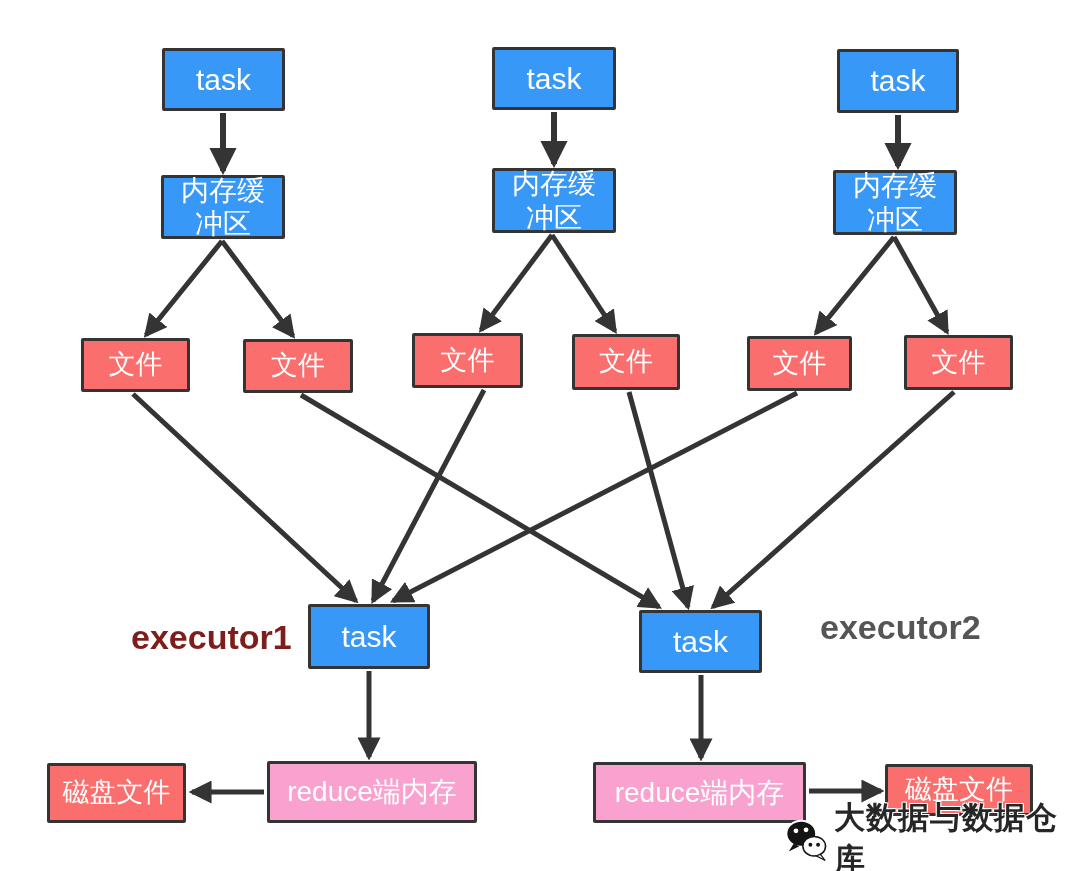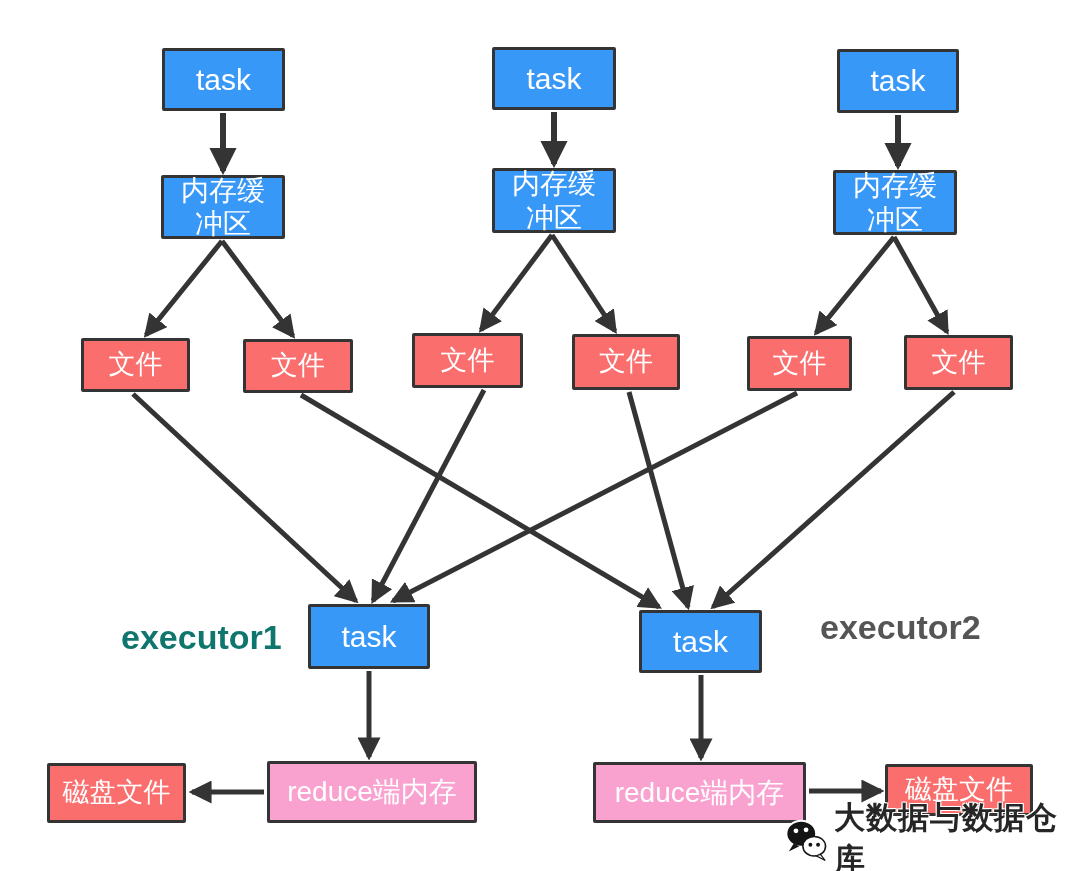--- a/index.html
+++ b/index.html
@@ -112,21 +112,21 @@
       <div class="node node-file" style="left: 904px; top: 335px; width: 109px; height: 55px; font-size: 27px; background: rgb(250, 110, 110); border-color: rgb(52, 52, 52); color: rgb(255, 255, 255);">文件</div>
       <div class="node node-task" style="left: 308px; top: 604px; width: 122px; height: 65px; font-size: 30px; background: rgb(56, 152, 248); border-color: rgb(52, 52, 52); color: rgb(255, 255, 255);">task</div>
       <div class="node node-task" style="left: 639px; top: 610px; width: 123px; height: 63px; font-size: 30px; background: rgb(56, 152, 248); border-color: rgb(52, 52, 52); color: rgb(255, 255, 255);">task</div>
       <div class="node node-reduce" style="left: 267px; top: 761px; width: 210px; height: 62px; font-size: 28px; background: rgb(249, 162, 208); border-color: rgb(52, 52, 52); color: rgb(255, 255, 255);">reduce端内存</div>
       <div class="node node-reduce" style="left: 593px; top: 762px; width: 213px; height: 61px; font-size: 28px; background: rgb(249, 162, 208); border-color: rgb(52, 52, 52); color: rgb(255, 255, 255);">reduce端内存</div>
       <div class="node node-disk" style="left: 47px; top: 763px; width: 139px; height: 60px; font-size: 27px; background: rgb(250, 110, 110); border-color: rgb(52, 52, 52); color: rgb(255, 255, 255);">磁盘文件</div>
       <div class="node node-disk" style="left: 885px; top: 764px; width: 148px; height: 52px; font-size: 27px; background: rgb(250, 110, 110); border-color: rgb(52, 52, 52); color: rgb(255, 255, 255);">磁盘文件</div>
     </div>
 
   <div id="exec-labels">
-      <div class="exec-label" style="left: 121px; top: 618px; font-size: 34px; color: #0f766e;">executor1</div>
+      <div class="exec-label" style="left: 131px; top: 618px; font-size: 34px; color: #7f1d1d;">executor1</div>
       <div class="exec-label" style="left: 820px; top: 608px; font-size: 34px; color: rgb(85, 85, 85);">executor2</div>
     </div>
 
   <div class="watermark" id="watermark" style="left: 783px; top: 797px;">
     <svg width="48" height="48" viewBox="0 0 48 48">
       <ellipse cx="19" cy="18.5" rx="15.5" ry="13.5" fill="#141414" stroke="#ffffff" stroke-width="2"></ellipse>
       <path d="M11 29 L6 37 L17 31.5 z" fill="#141414"></path>
       <circle cx="13.5" cy="15.5" r="2.5" fill="#ffffff"></circle>
       <circle cx="24" cy="14.5" r="2.5" fill="#ffffff"></circle>
       <ellipse cx="32.5" cy="31.5" rx="11.8" ry="10.2" fill="#ffffff" stroke="#141414" stroke-width="1.6"></ellipse>

